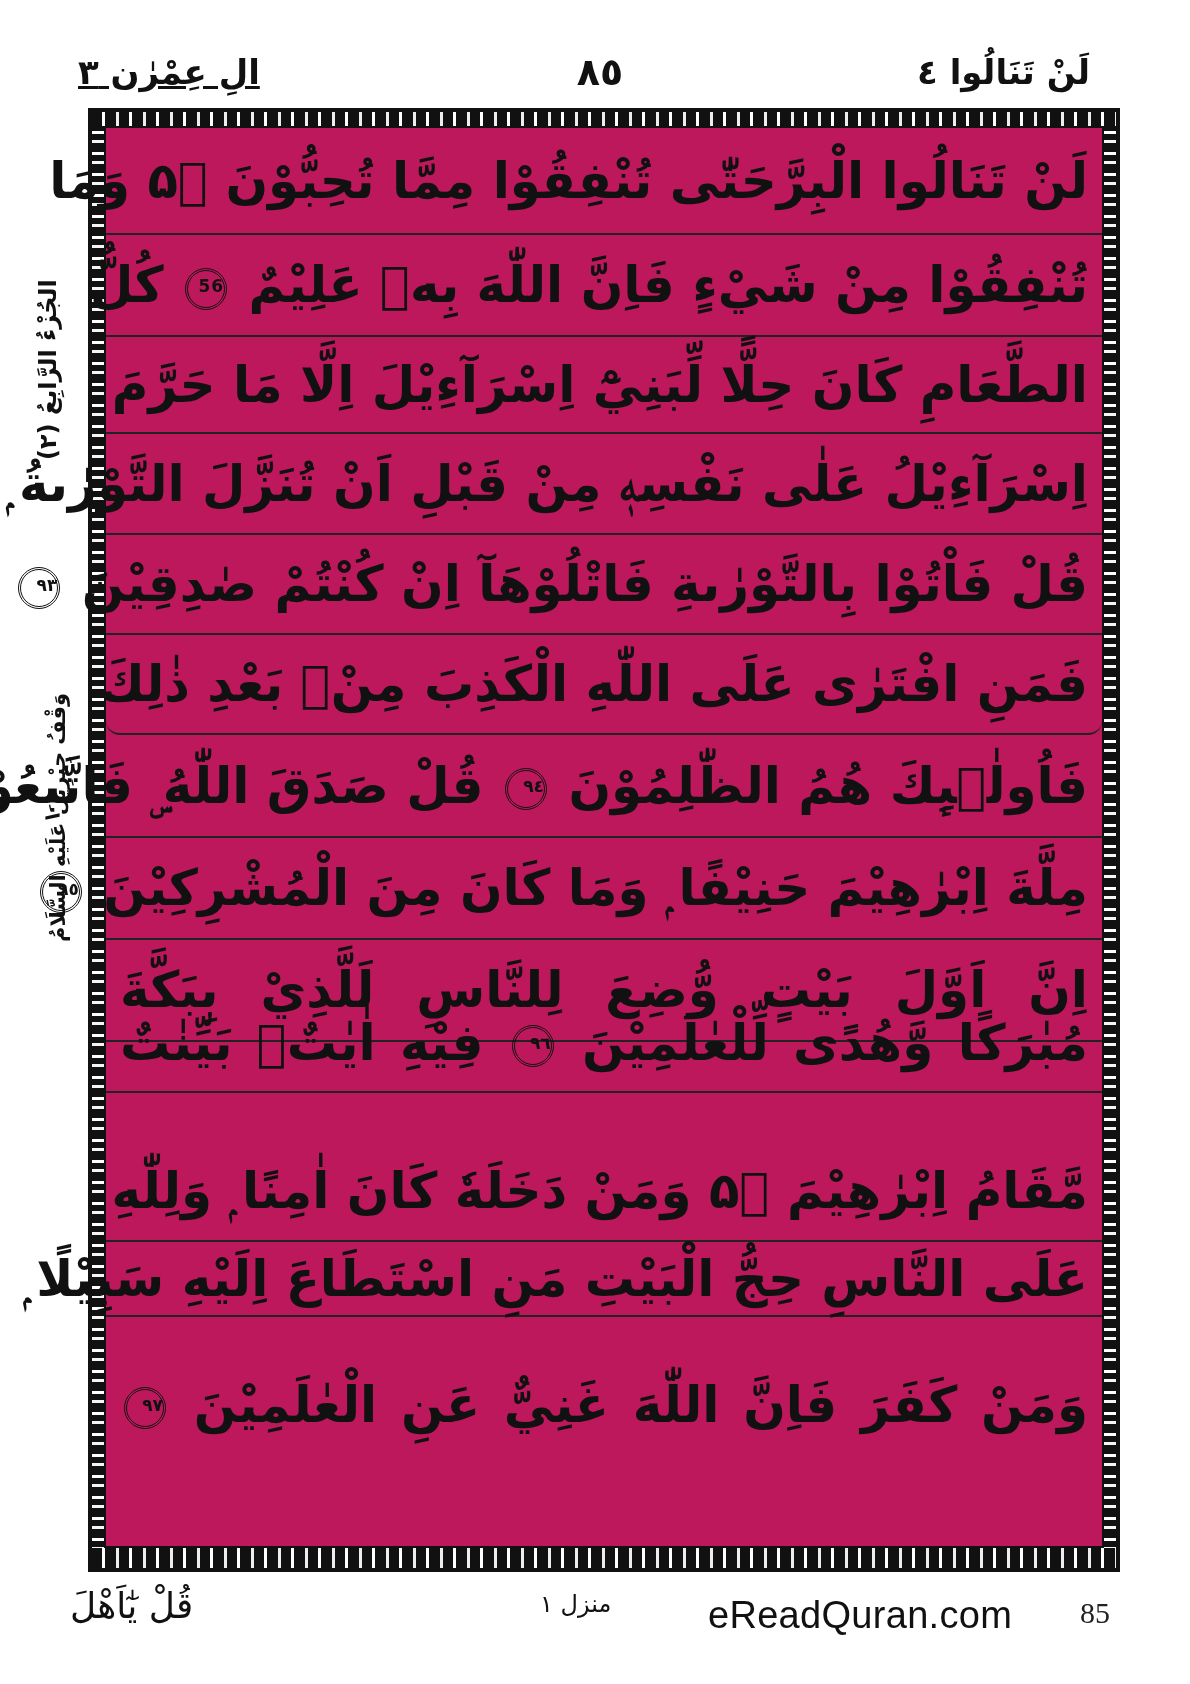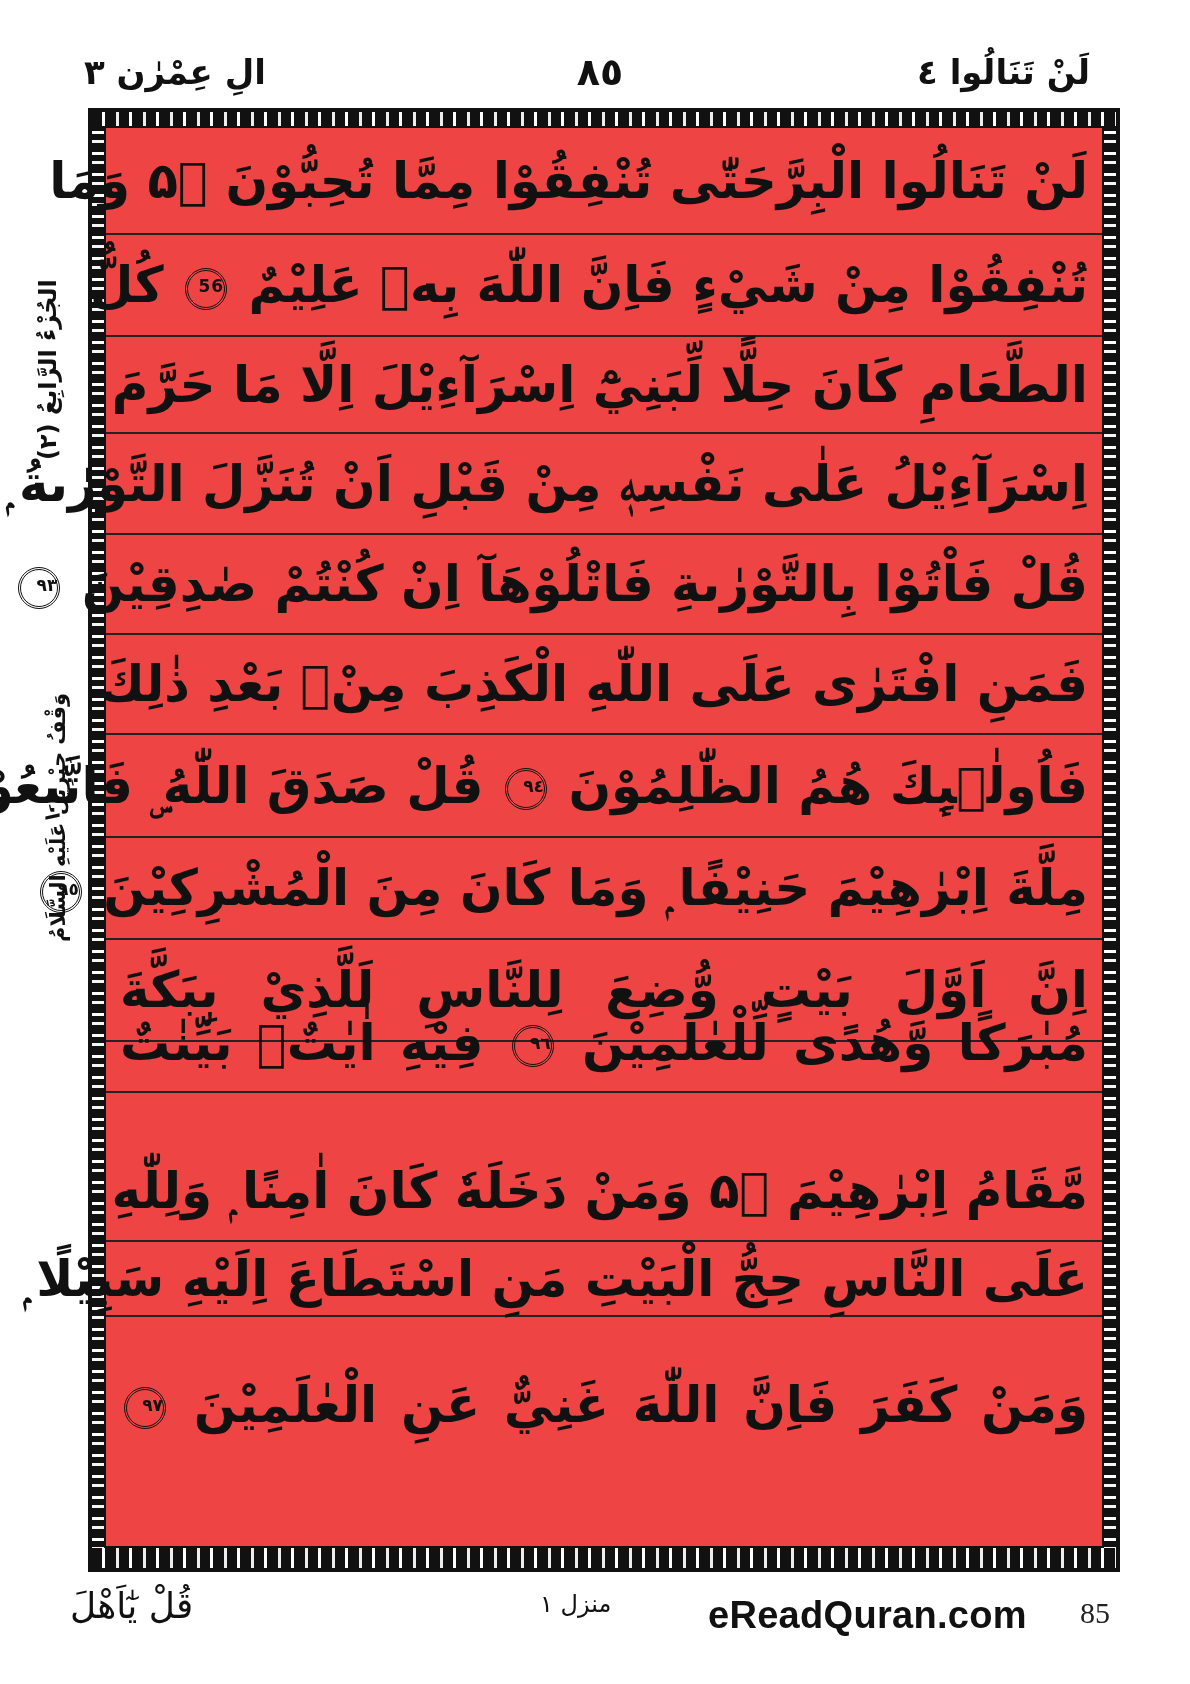--- a/index.html
+++ b/index.html
@@ -1,31 +1,31 @@
 <!DOCTYPE html>
 <html><head>
 <meta charset="utf-8">
 <style>
   html, body { margin:0; padding:0; background:#ffffff; }
   body { width:1190px; height:1684px; position:relative; overflow:hidden;
          font-family:"DejaVu Sans", sans-serif; color:#111; }
 
   .hdr { position:absolute; top:52px; font-size:34px; font-weight:bold; direction:rtl; color:#111; }
-  .hdr-left  { left:84px; }
+  .hdr-left  { left:78px;text-decoration:underline; }
   .hdr-right { right:100px; }
   .hdr-num { position:absolute; top:50px; left:555px; width:90px; text-align:center;
              font-size:38px; font-weight:bold; }
 
   .frame-outer { position:absolute; left:88px; top:108px; width:1032px; height:1464px;
                  background:#111; }
   .frame-deco-v { position:absolute; background:
                    repeating-linear-gradient(0deg, #111 0 6px, #fff 6px 9px, #111 9px 18px, #f5f5f5 18px 21px); }
 
   .text-box { position:absolute; left:104px; top:126px; width:1000px; height:1422px;
-              background:#ef4444; border:2px solid #111; box-sizing:border-box; }
+              background:#be185d; border:2px solid #111; box-sizing:border-box; }
 
   .line { position:absolute; left:0; right:0; border-bottom:2px solid #222;
           box-sizing:border-box; display:flex; align-items:center; justify-content:space-between;
           direction:rtl; padding:0 14px; }
   .line:last-child { border-bottom:none; }
   .line-text { font-family:"DejaVu Sans", sans-serif; font-weight:bold; font-size:50px;
                line-height:1; white-space:nowrap; direction:rtl; width:100%; text-align:justify;
                text-align-last:justify; letter-spacing:1px; }
 
   .ayah-marker { display:inline-block; width:36px; height:36px; border:3px double #111;
@@ -33,21 +33,21 @@
                  vertical-align:middle; font-weight:bold; margin:0 4px; }
 
   .side-note { position:absolute; font-size:24px; font-weight:bold; white-space:nowrap;
                transform-origin:left top; direction:rtl; color:#111; }
   .side-juz { left:34px; top:460px; transform:rotate(-90deg); }
   .side-waqf { left:46px; top:942px; transform:rotate(-90deg); font-size:21px; }
 
   .footer-left { position:absolute; left:70px; top:1585px; font-size:36px; font-weight:normal; direction:rtl; }
   .footer-manzil { position:absolute; left:540px; top:1590px; font-size:24px; direction:rtl; }
   .footer-site { position:absolute; left:708px; top:1594px; font-family:"Liberation Sans", sans-serif;
-                 font-size:38px; font-weight:bold; letter-spacing:0.3px; }
+                 font-size:38px; font-weight:normal; letter-spacing:0.3px; }
   .footer-page { position:absolute; left:1080px; top:1596px; font-family:"Liberation Serif", serif;
                  font-size:30px; color:#222; }
 </style>
 </head>
 <body>
 
 <div class="hdr hdr-left">الِ عِمْرٰن ٣</div>
 <div class="hdr-num">٨٥</div>
 <div class="hdr hdr-right">لَنْ تَنَالُوا ٤</div>
 
@@ -73,21 +73,21 @@
   </div>
   <div class="line" style="top:306px;height:101px;">
     <span class="line-text">اِسْرَآءِيْلُ عَلٰى نَفْسِهٖ مِنْ قَبْلِ اَنْ تُنَزَّلَ التَّوْرٰىةُ ۭ</span>
   </div>
   <div class="line" style="top:407px;height:100px;">
     <span class="line-text">
       <span>قُلْ فَاْتُوْا بِالتَّوْرٰىةِ فَاتْلُوْهَآ اِنْ كُنْتُمْ صٰدِقِيْنَ</span>
       <span class="ayah-marker">٩٣</span>
     </span>
   </div>
-  <div class="line" style="top:507px;height:100px;">
+  <div class="line" style="top:507px;height:100px;border-radius:14px;">
     <span class="line-text">فَمَنِ افْتَرٰى عَلَى اللّٰهِ الْكَذِبَ مِنْۢ بَعْدِ ذٰلِكَ</span>
   </div>
   <div class="line" style="top:607px;height:103px;">
     <span class="line-text">
       <span>فَاُولٰۗىِٕكَ هُمُ الظّٰلِمُوْنَ</span>
       <span class="ayah-marker">٩٤</span>
       <span>قُلْ صَدَقَ اللّٰهُ ۣ فَاتَّبِعُوْا</span>
     </span>
   </div>
   <div class="line" style="top:710px;height:102px;">

